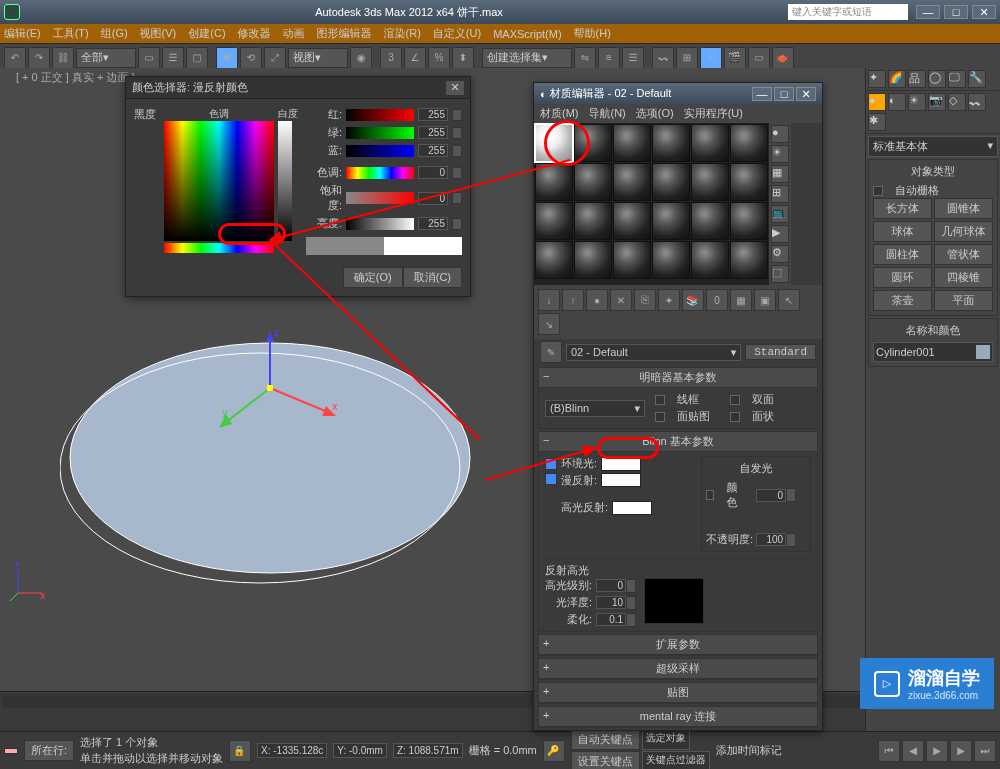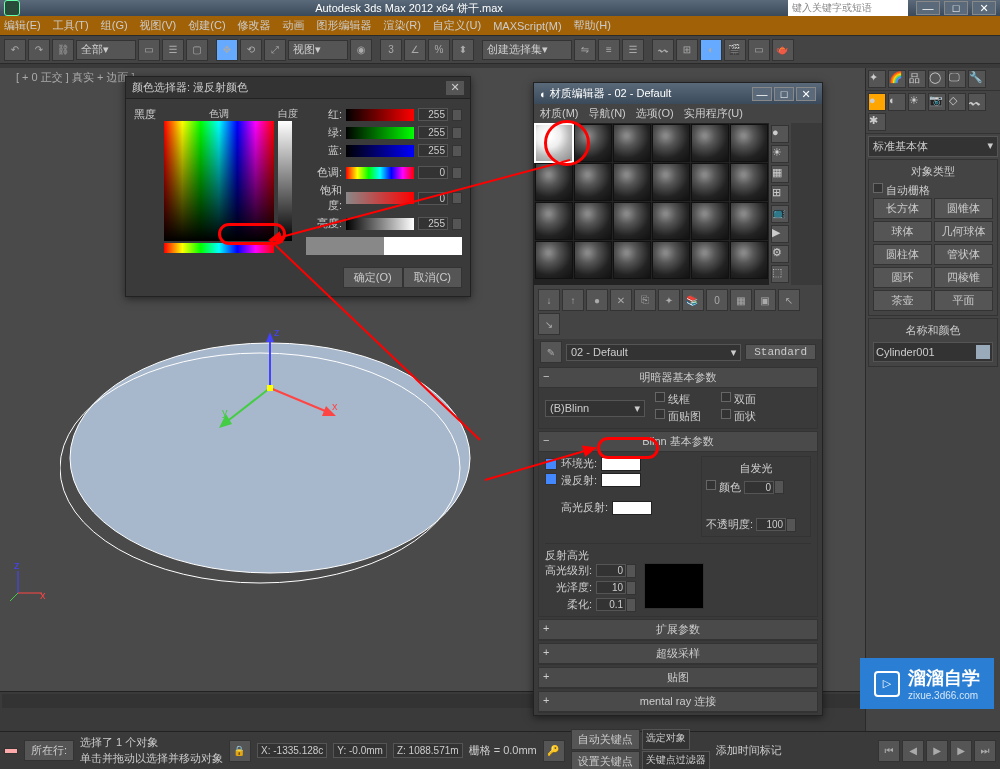--- a/index.html
+++ b/index.html
@@ -1,17 +1,17 @@
 <!DOCTYPE html>
 <html><head>
 <meta charset="utf-8">
 <style>
 * { margin: 0; padding: 0; box-sizing: border-box; font-family: "Microsoft YaHei", Arial, sans-serif; font-size: 11px; }
 body { background: #3a3a3a; color: #ccc; width: 1000px; height: 769px; overflow: hidden; position: relative; }
-.titlebar { background: linear-gradient(#5a6a7a, #3a4a5a); height: 16px; display: flex; align-items: center; padding: 0 4px; }
+.titlebar { background: linear-gradient(#5a6a7a, #3a4a5a); height: 24px; display: flex; align-items: center; padding: 0 4px; }
 .titlebar .logo { width: 16px; height: 16px; background: #2a4a3a; border-radius: 3px; margin-right: 10px; border:1px solid #6fa; }
 .titlebar .title { flex: 1; text-align: center; color: #fff; }
 .titlebar .search { background: #fff; color: #888; padding: 1px 4px; width: 120px; font-size: 10px; }
 .titlebar .wincontrols { display: flex; gap: 4px; margin-left: 8px; }
 .titlebar .wincontrols div { width: 24px; height: 14px; background: #5a6a7a; border: 1px solid #888; text-align:center; line-height:12px; color:#fff; }
 .menubar { background: #a16207; height: 20px; display: flex; align-items: center; padding: 0 4px; gap: 12px; color: #ccc; border-bottom:1px solid #2a2a2a; }
 .menubar span { cursor: default; }
 .toolbar { background: #444; height: 28px; display: flex; align-items: center; padding: 0 4px; gap: 2px; border-bottom:1px solid #2a2a2a; }
 .tbtn { width: 22px; height: 22px; background: #555; border: 1px solid #333; display:inline-flex; align-items:center; justify-content:center; color:#aaa; font-size:10px;}
 .tbtn.active { background: #6af; }
@@ -66,21 +66,21 @@
 .me-side { display:flex; flex-direction:column; gap:2px; padding:2px; background:#444;}
 .me-side .sbtn { width:18px; height:18px; background:#555; border:1px solid #333;}
 .me-tools { display:flex; gap:2px; padding:4px; background:#444; flex-wrap:wrap;}
 .me-row { display:flex; align-items:center; gap:4px; padding:2px 6px;}
 .me-combo { flex:1; background:#333; border:1px solid #555; padding:1px 4px; display:flex; justify-content:space-between;}
 .me-stdbtn { background:#555; border:1px solid #333; padding:1px 8px;font-family:Liberation Mono, monospace;}
 .me-rollout { margin:2px 4px; border:1px solid #333;}
 .me-rollout-hdr { background:#4a4a4a; text-align:center; padding:2px; border-bottom:1px solid #333; position:relative;}
 .me-rollout-hdr .pm { position:absolute; left:4px;}
 .me-rollout-body { padding:4px 6px;}
-.me-check { display:inline-flex; align-items:flex-start; gap:3px; margin-right:10px;}
+.me-check { display:inline-flex; align-items:center; gap:12px; margin-right:10px;}
 .me-check .cb { width:10px; height:10px; background:#333; border:1px solid #666;}
 .color-swatch { width:40px; height:14px; border:1px solid #222; display:inline-block;}
 .spinner { display:inline-flex; align-items:center;}
 .spinner .num { width:30px; background:#333; border:1px solid #555; text-align:right; padding:0 2px; font-size:10px;}
 .spinner .sp { width:10px; height:14px; background:#555; border:1px solid #333;}
 
 
 .anno-circle { position:absolute; border:3px solid red; border-radius:50%; pointer-events:none; z-index:20;}
 .anno-arrow { position:absolute; pointer-events:none; z-index:19;}
 

